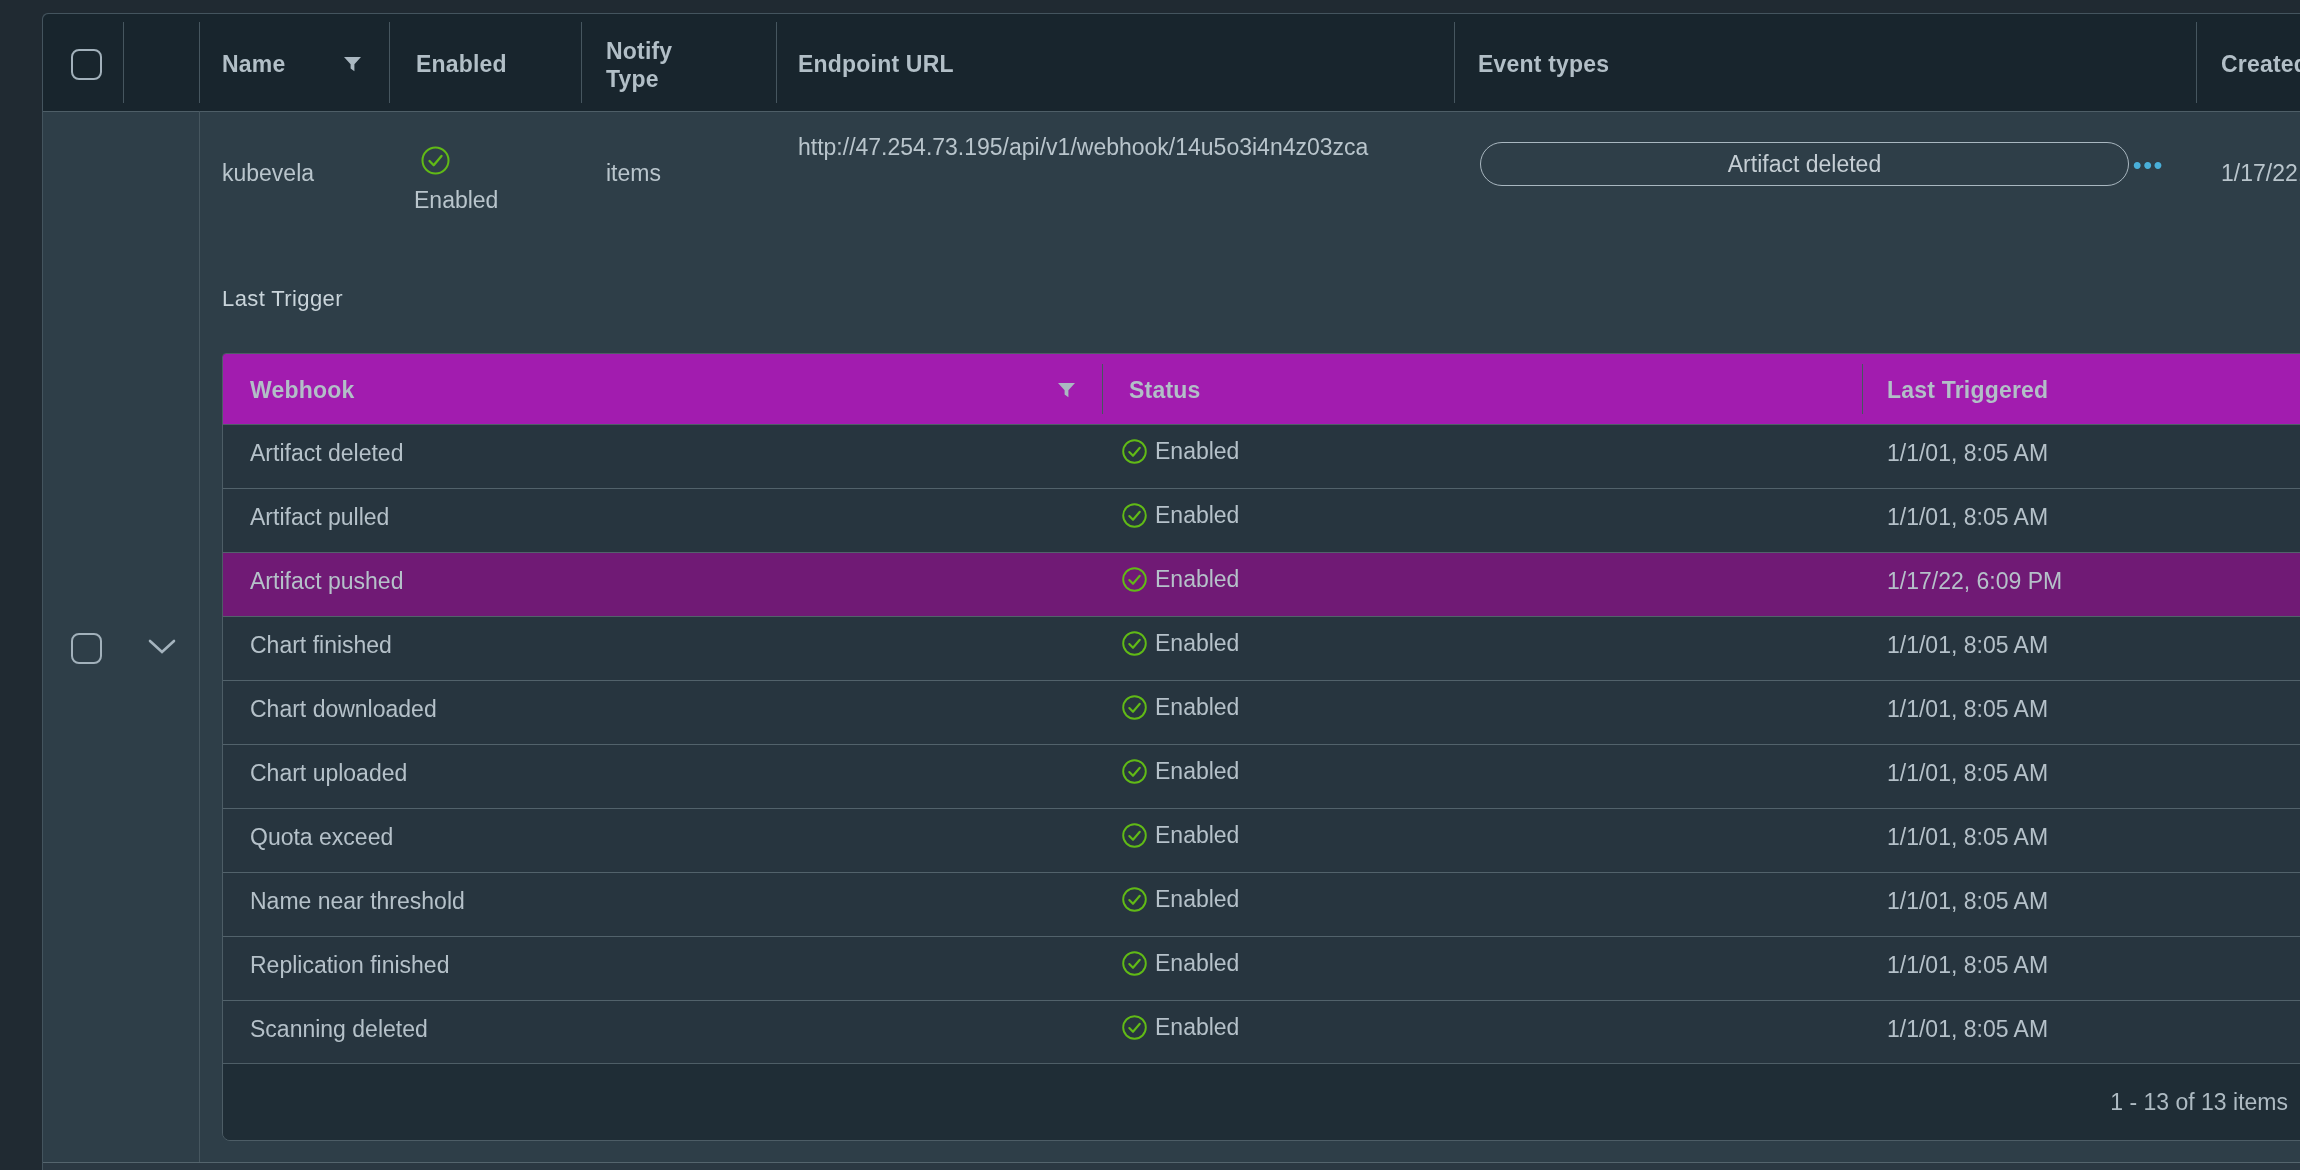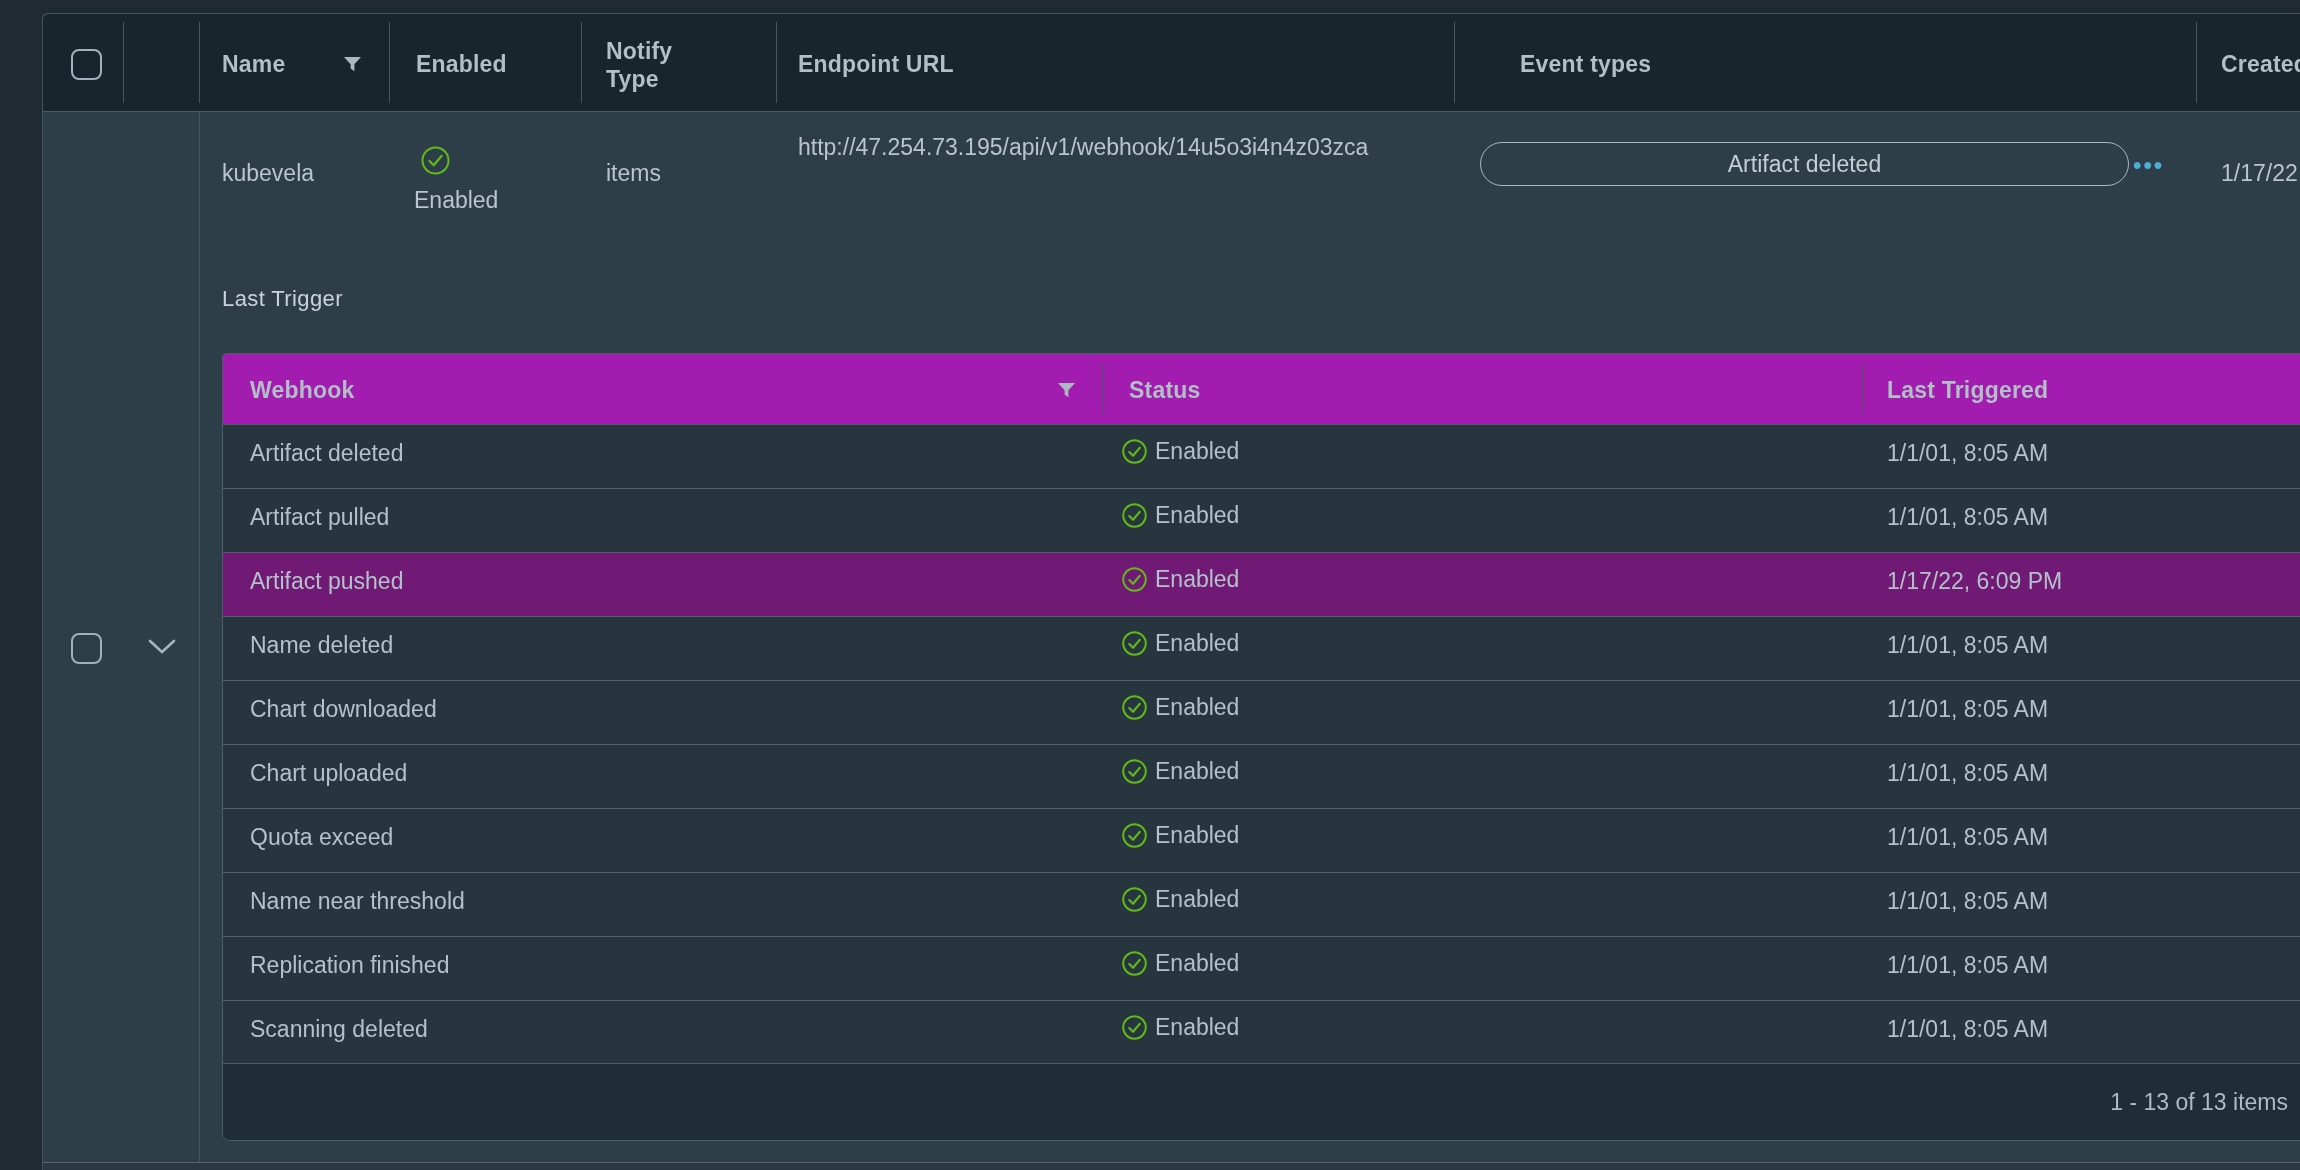--- a/index.html
+++ b/index.html
@@ -108,21 +108,21 @@
 
     <div class="hlabel" style="left:179px">Name</div>
     <span class="filter-ic" style="left:299px;top:40px">
       <svg viewBox="0 0 21 20" width="21" height="20">
           <path d="M2 3h17l-6.6 7.2v7L8.6 14.4v-4.2z" fill="#aab8c1"></path>
         </svg>
     </span>
     <div class="hlabel" style="left:373px">Enabled</div>
     <div class="hlabel wrap" style="left:563px">Notify Type</div>
     <div class="hlabel" style="left:755px">Endpoint URL</div>
-    <div class="hlabel" style="left:1477px">Event types</div>
+    <div class="hlabel" style="left:1435px">Event types</div>
     <div class="hlabel" style="left:2178px">Created</div>
   </div>
 
   <div class="gutter-sep"></div>
   <div class="checkbox cb-row"></div>
   <span class="caret">
     <svg viewBox="0 0 30 17" width="30" height="17">
         <path d="M3 3l12 11L27 3" fill="none" stroke="#a5b4be" stroke-width="2.6" stroke-linecap="round"></path>
       </svg>
   </span>
@@ -196,21 +196,21 @@
               <svg viewBox="0 0 27 27" width="27" height="27">
                 <circle cx="13.5" cy="13.5" r="11.3" fill="none" stroke="#61ba16" stroke-width="1.9"></circle>
                 <path d="M8.3 14l3.7 3.8 6.8-8" fill="none" stroke="#61ba16" stroke-width="2.1" stroke-linecap="round" stroke-linejoin="round"></path>
               </svg>
             </span>
             <span>Enabled</span>
           </div>
           <div class="icell c-time">1/17/22, 6:09 PM</div>
         </div>
         <div class="irow">
-          <div class="icell c-webhook">Name deleted</div>
+          <div class="icell c-webhook">Chart finished</div>
           <div class="icell c-status">
             <span class="okicon">
               <svg viewBox="0 0 27 27" width="27" height="27">
                 <circle cx="13.5" cy="13.5" r="11.3" fill="none" stroke="#61ba16" stroke-width="1.9"></circle>
                 <path d="M8.3 14l3.7 3.8 6.8-8" fill="none" stroke="#61ba16" stroke-width="2.1" stroke-linecap="round" stroke-linejoin="round"></path>
               </svg>
             </span>
             <span>Enabled</span>
           </div>
           <div class="icell c-time">1/1/01, 8:05 AM</div>

